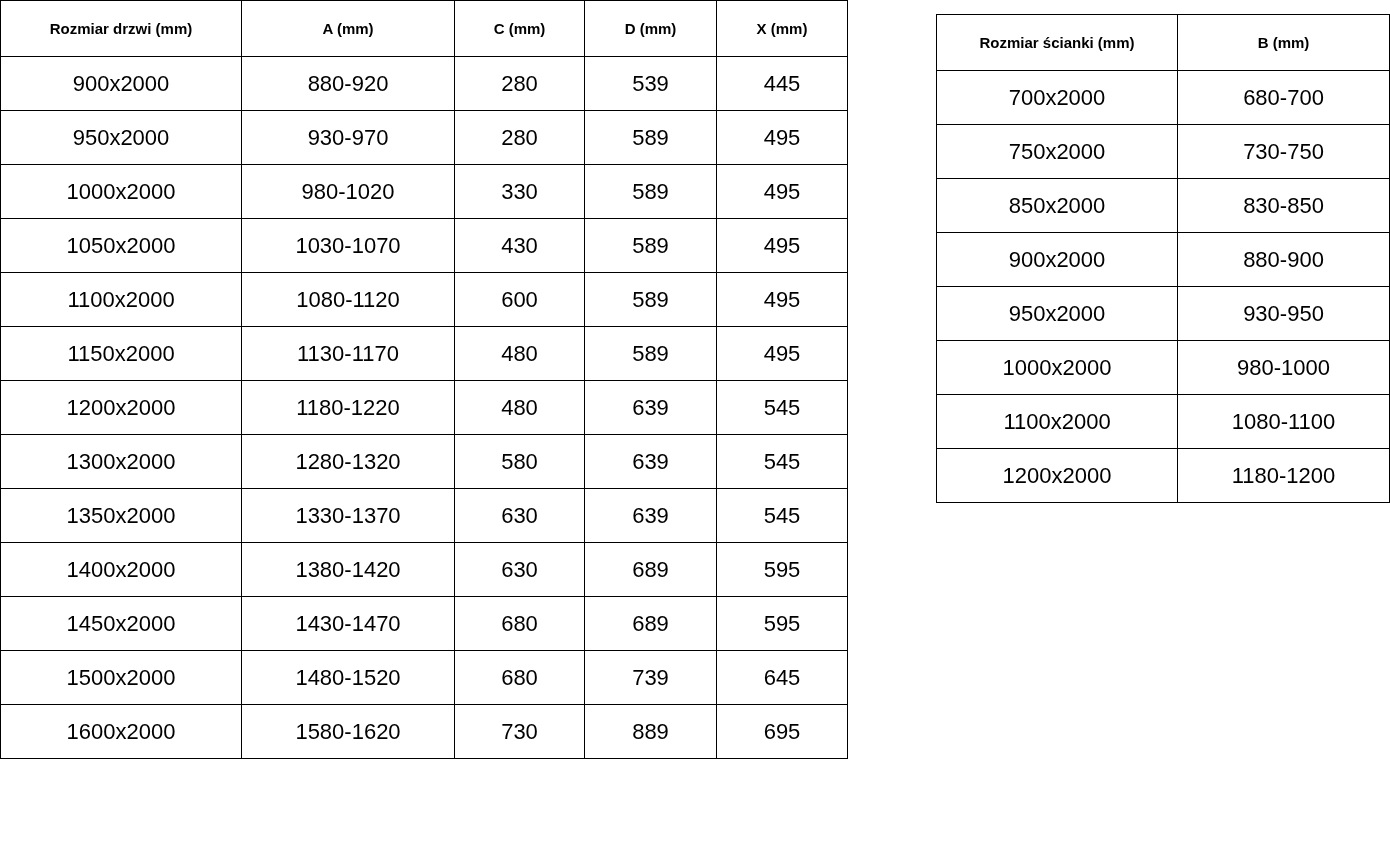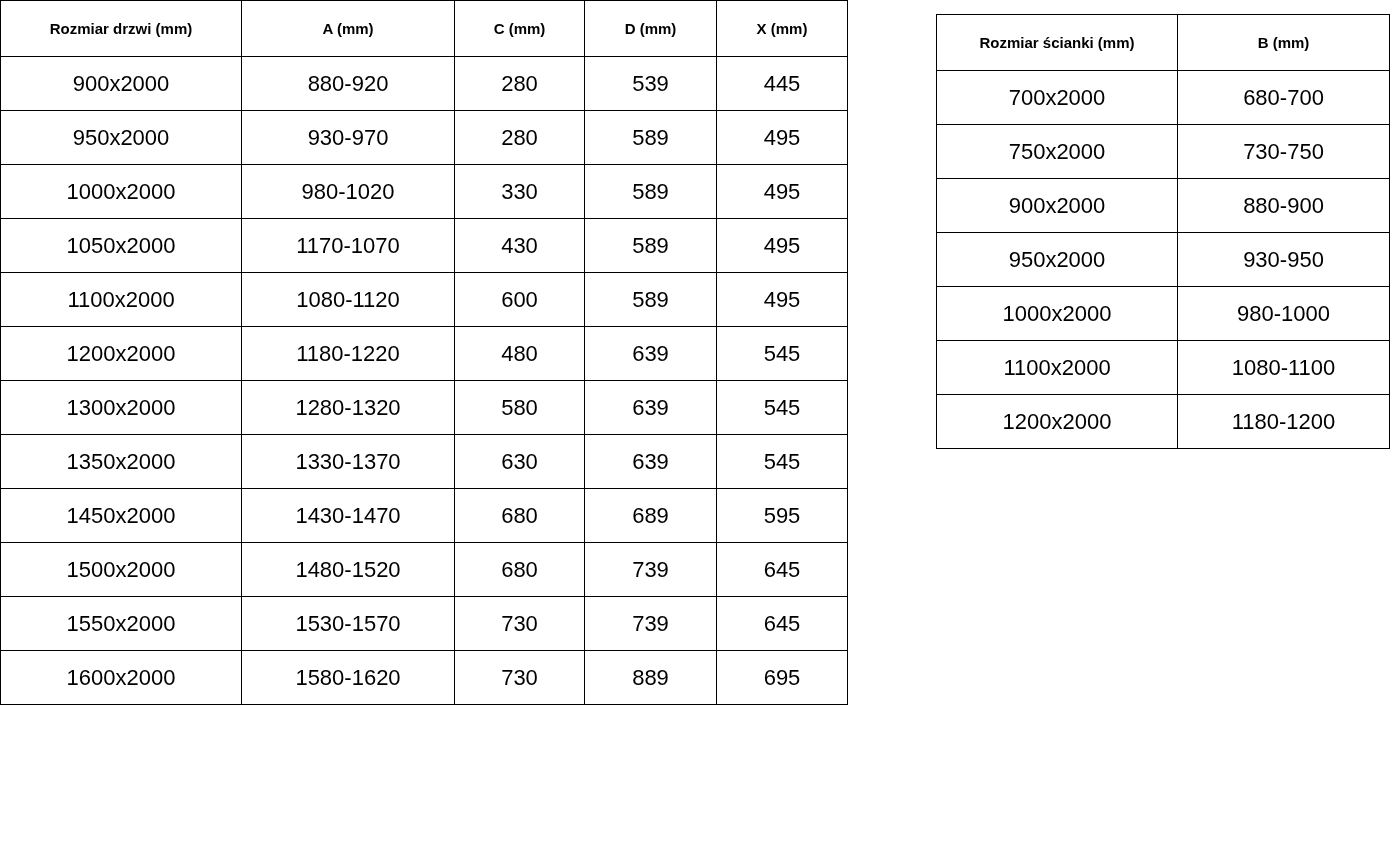--- a/index.html
+++ b/index.html
@@ -80,29 +80,36 @@
       </tr>
       <tr>
         <td>1000x2000</td>
         <td>980-1020</td>
         <td>330</td>
         <td>589</td>
         <td>495</td>
       </tr>
       <tr>
         <td>1050x2000</td>
-        <td>1170-1070</td>
+        <td>1030-1070</td>
         <td>430</td>
         <td>589</td>
         <td>495</td>
       </tr>
       <tr>
         <td>1100x2000</td>
         <td>1080-1120</td>
         <td>600</td>
+        <td>589</td>
+        <td>495</td>
+      </tr>
+      <tr>
+        <td>1150x2000</td>
+        <td>1130-1170</td>
+        <td>480</td>
         <td>589</td>
         <td>495</td>
       </tr>
       <tr>
         <td>1200x2000</td>
         <td>1180-1220</td>
         <td>480</td>
         <td>639</td>
         <td>545</td>
       </tr>
@@ -114,37 +121,37 @@
         <td>545</td>
       </tr>
       <tr>
         <td>1350x2000</td>
         <td>1330-1370</td>
         <td>630</td>
         <td>639</td>
         <td>545</td>
       </tr>
       <tr>
+        <td>1400x2000</td>
+        <td>1380-1420</td>
+        <td>630</td>
+        <td>689</td>
+        <td>595</td>
+      </tr>
+      <tr>
         <td>1450x2000</td>
         <td>1430-1470</td>
         <td>680</td>
         <td>689</td>
         <td>595</td>
       </tr>
       <tr>
         <td>1500x2000</td>
         <td>1480-1520</td>
         <td>680</td>
-        <td>739</td>
-        <td>645</td>
-      </tr>
-      <tr>
-        <td>1550x2000</td>
-        <td>1530-1570</td>
-        <td>730</td>
         <td>739</td>
         <td>645</td>
       </tr>
       <tr>
         <td>1600x2000</td>
         <td>1580-1620</td>
         <td>730</td>
         <td>889</td>
         <td>695</td>
       </tr>
@@ -165,20 +172,24 @@
   <tbody>
       <tr>
         <td>700x2000</td>
         <td>680-700</td>
       </tr>
       <tr>
         <td>750x2000</td>
         <td>730-750</td>
       </tr>
       <tr>
+        <td>850x2000</td>
+        <td>830-850</td>
+      </tr>
+      <tr>
         <td>900x2000</td>
         <td>880-900</td>
       </tr>
       <tr>
         <td>950x2000</td>
         <td>930-950</td>
       </tr>
       <tr>
         <td>1000x2000</td>
         <td>980-1000</td>

